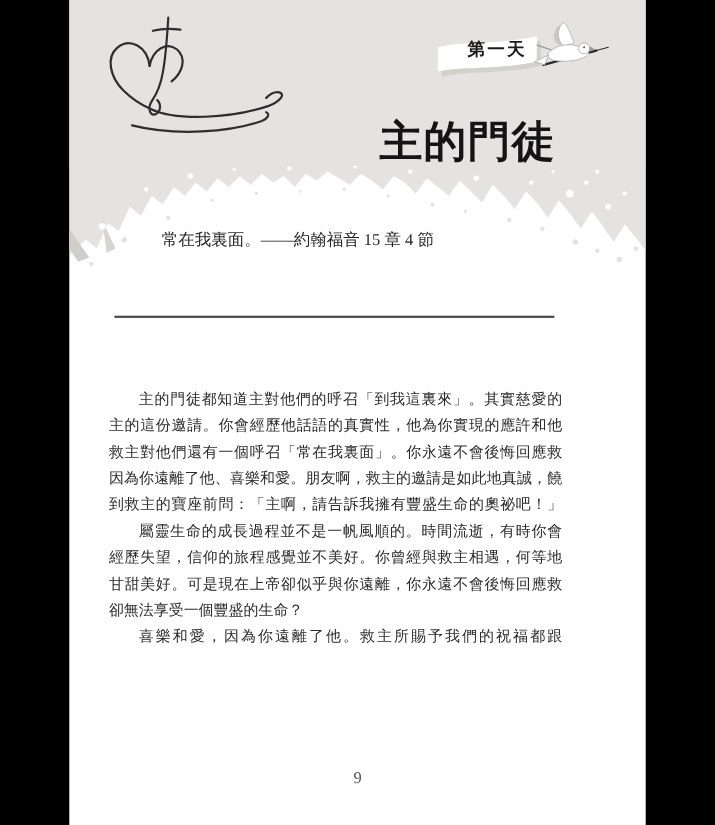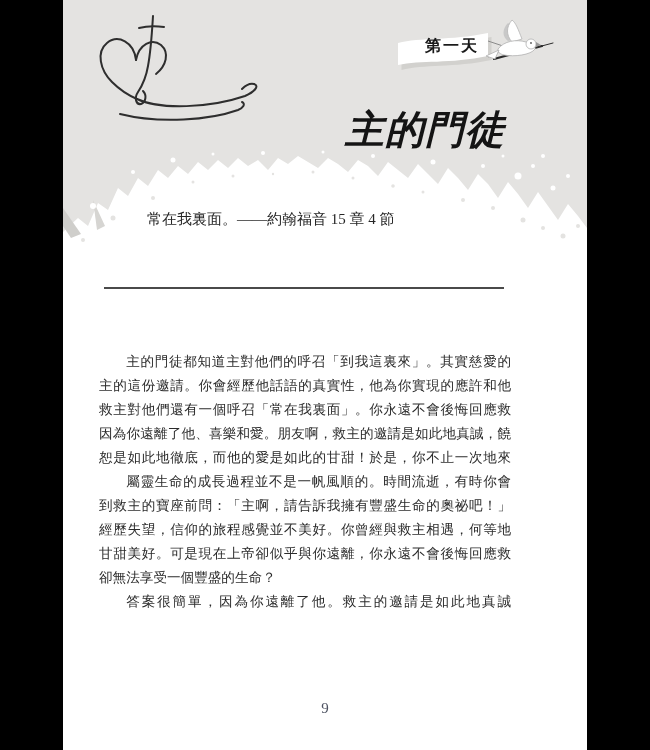--- a/index.html
+++ b/index.html
@@ -8,24 +8,24 @@
   .page{position:absolute;left:63px;top:0;width:524px;height:750px;background:#ffffff;overflow:hidden;}
   .header-gray{position:absolute;left:0;top:0;width:524px;height:150px;background:#e4e3e1;}
   .grunge{position:absolute;left:0;top:148px;width:524px;height:100px;display:block;}
   .logo{position:absolute;left:27px;top:8px;width:180px;height:125px;}
   .banner{position:absolute;left:327px;top:15px;width:170px;height:55px;}
   .banner svg{position:absolute;left:0;top:0;}
   .day-label{position:absolute;left:24px;top:20px;width:76px;height:22px;text-align:center;
              font-family:"Liberation Sans","DejaVu Sans",sans-serif;font-weight:bold;
              font-size:16px;line-height:22px;color:#1a1a1a;letter-spacing:2px;}
   .page-title{position:absolute;right:82px;top:104px;margin:0;font-size:39px;line-height:52px;
-              font-weight:600;color:#141414;letter-spacing:1px;z-index:3;font-style:italic;}
+              font-weight:600;color:#141414;letter-spacing:1px;z-index:3;}
   .scripture{position:absolute;left:84px;top:205px;font-size:15px;line-height:28px;color:#262626;z-index:3;}
   .divider{position:absolute;left:41px;top:287px;width:400px;height:2px;background:#4a4a4a;}
-  .body-text{position:absolute;left:36px;top:351px;width:412px;font-size:13.6px;color:#2b2b2b;font-family:Liberation Mono, monospace;}
+  .body-text{position:absolute;left:36px;top:351px;width:412px;font-size:13.6px;color:#2b2b2b;}
   .bline{height:24px;line-height:24px;text-align:justify;text-align-last:justify;}
   .bline.indent{padding-left:27.2px;}
   .bline.end{text-align:center;text-align-last:left;}
   .page-num{position:absolute;left:0;top:700px;width:524px;text-align:center;
             font-size:15px;color:#4c5160;}
 </style>
 </head>
 <body>
 
 <div class="canvas">
@@ -116,25 +116,24 @@
       <div>常在我裏面。——約翰福音 15 章 4 節</div>
     </div>
 
     <div class="divider"></div>
 
     <div class="body-text">
       <div class="bline indent">主的門徒都知道主對他們的呼召「到我這裏來」。其實慈愛的</div>
       <div class="bline">主的這份邀請。你會經歷他話語的真實性，他為你實現的應許和他</div>
       <div class="bline">救主對他們還有一個呼召「常在我裏面」。你永遠不會後悔回應救</div>
       <div class="bline">因為你遠離了他、喜樂和愛。朋友啊，救主的邀請是如此地真誠，饒</div>
-      <div class="bline">恕是如此地徹底，而他的愛是如此的甘甜！於是，你不止一次地來</div>
+      <div class="bline">到救主的寶座前問：「主啊，請告訴我擁有豐盛生命的奧祕吧！」</div>
       <div class="bline indent">屬靈生命的成長過程並不是一帆風順的。時間流逝，有時你會</div>
-      <div class="bline">到救主的寶座前問：「主啊，請告訴我擁有豐盛生命的奧祕吧！」</div>
       <div class="bline">經歷失望，信仰的旅程感覺並不美好。你曾經與救主相遇，何等地</div>
       <div class="bline">甘甜美好。可是現在上帝卻似乎與你遠離，你永遠不會後悔回應救</div>
       <div class="bline end">卻無法享受一個豐盛的生命？</div>
-      <div class="bline indent">答案很簡單，因為你遠離了他。救主的邀請是如此地真誠</div>
+      <div class="bline indent">喜樂和愛，因為你遠離了他。救主所賜予我們的祝福都跟</div>
     </div>
 
     <div class="page-num">9</div>
 
   </div>
 </div>
 
 </body></html>

